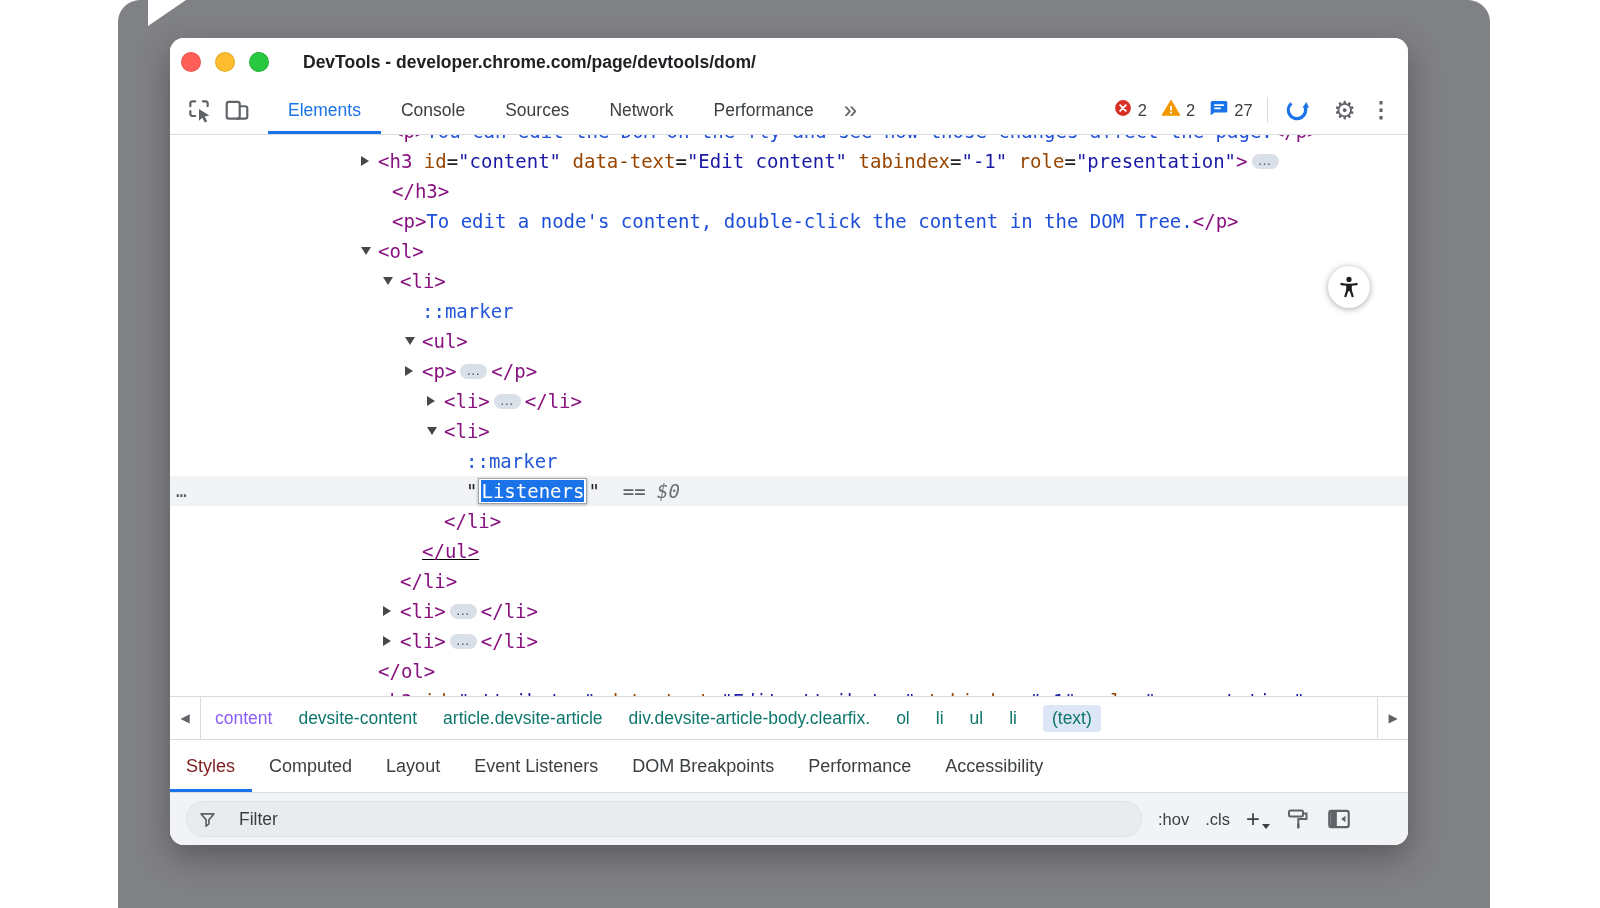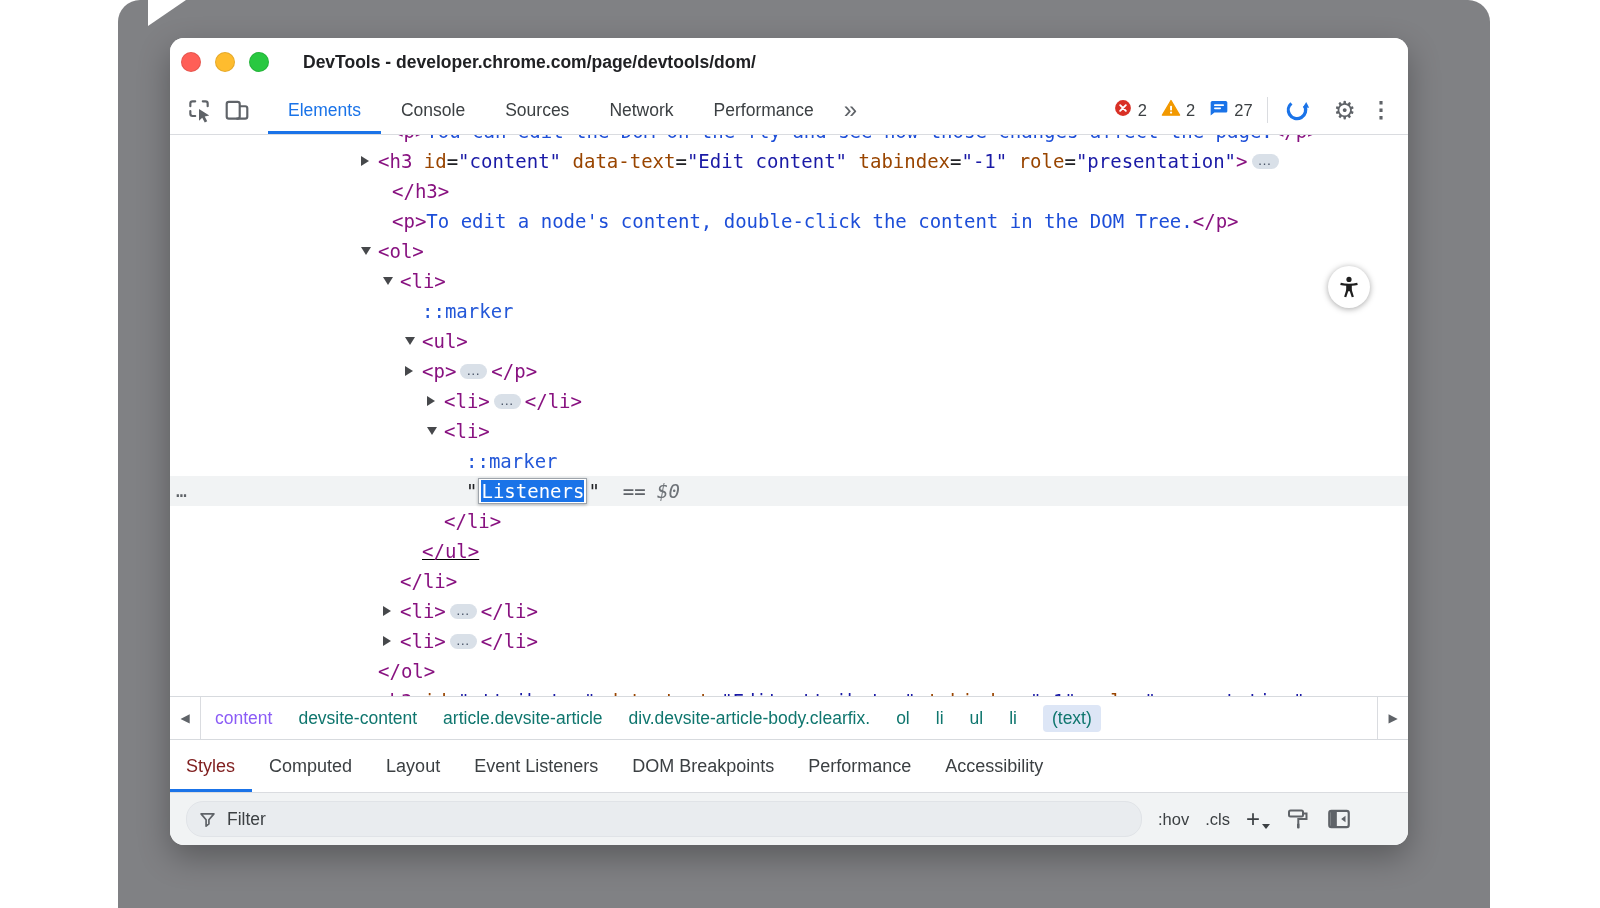--- a/index.html
+++ b/index.html
@@ -78,21 +78,21 @@
 
   
   .ptabs{flex:0 0 52px;display:flex;align-items:stretch;background:#fff;}
   .ptab{display:flex;align-items:center;padding:0 17px;font-size:18px;color:#3c4043;}
   .ptab.sel{color:#7f1d1d;box-shadow:inset 0 -3px 0 #1a73e8;padding-left:16px;}
 
   
   .filterrow{flex:1;display:flex;align-items:center;background:#f1f3f4;border-top:1px solid #dadce0;
              padding:0 16px;gap:16px;}
   .fpill{flex:1;height:34px;background:#e9ecef;border:1px solid #e0e3e7;border-radius:17px;
-         display:flex;align-items:center;padding:0 12px;gap:9px;max-width:930px;}
+         display:flex;align-items:center;padding:0 12px;gap:21px;max-width:930px;}
   .finput{flex:1;border:none;background:transparent;outline:none;font-size:17.5px;color:#202124;
           font-family:"Liberation Sans",sans-serif;}
   .finput::placeholder{color:#3c4043;opacity:1;}
   .ftool{font-size:16.5px;color:#3c4043;}
   .plus{display:inline-flex;align-items:flex-end;font-size:24px;color:#3c4043;line-height:1;}
   .caret{width:0;height:0;border-left:4px solid transparent;border-right:4px solid transparent;
          border-top:5px solid #3c4043;margin-left:2px;margin-bottom:2px;}
   .ficon{display:inline-flex;align-items:center;}
 </style>
 </head>

